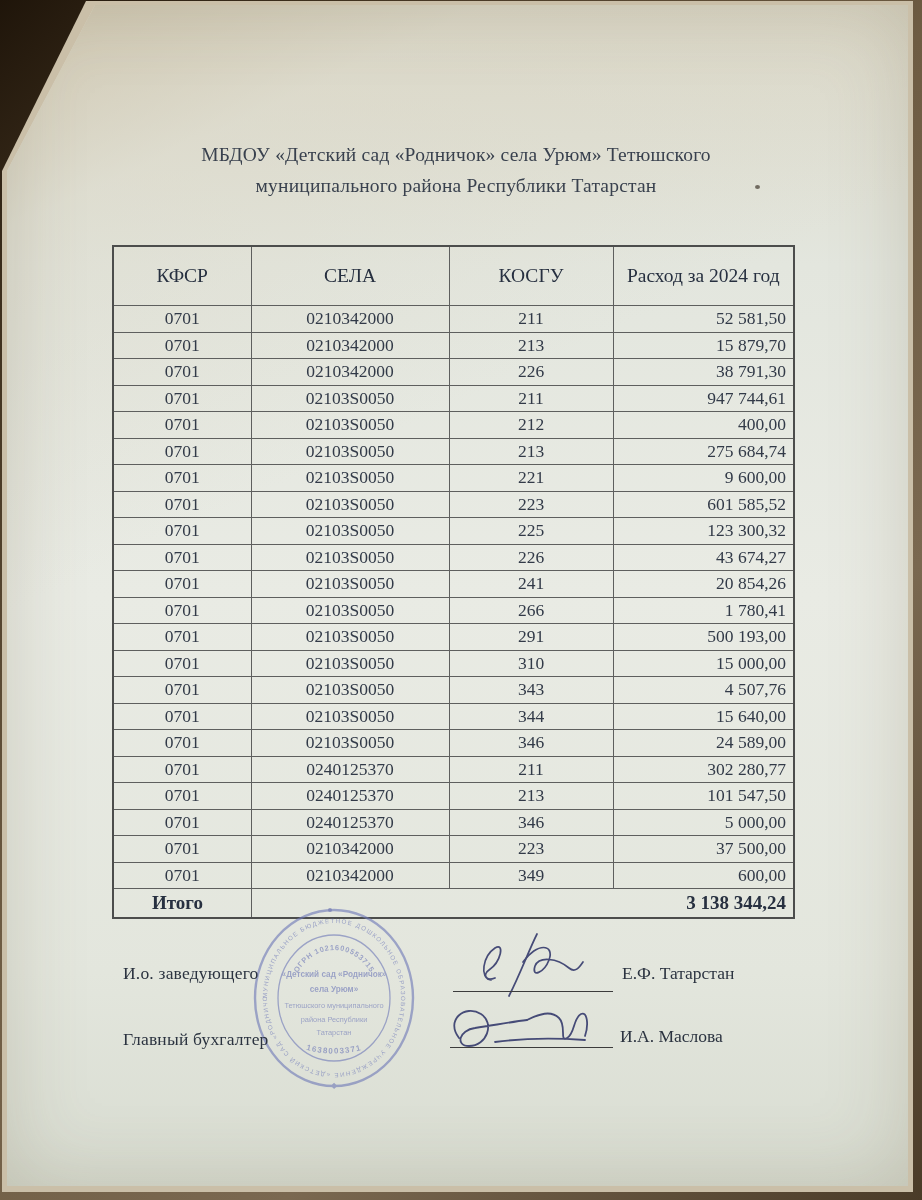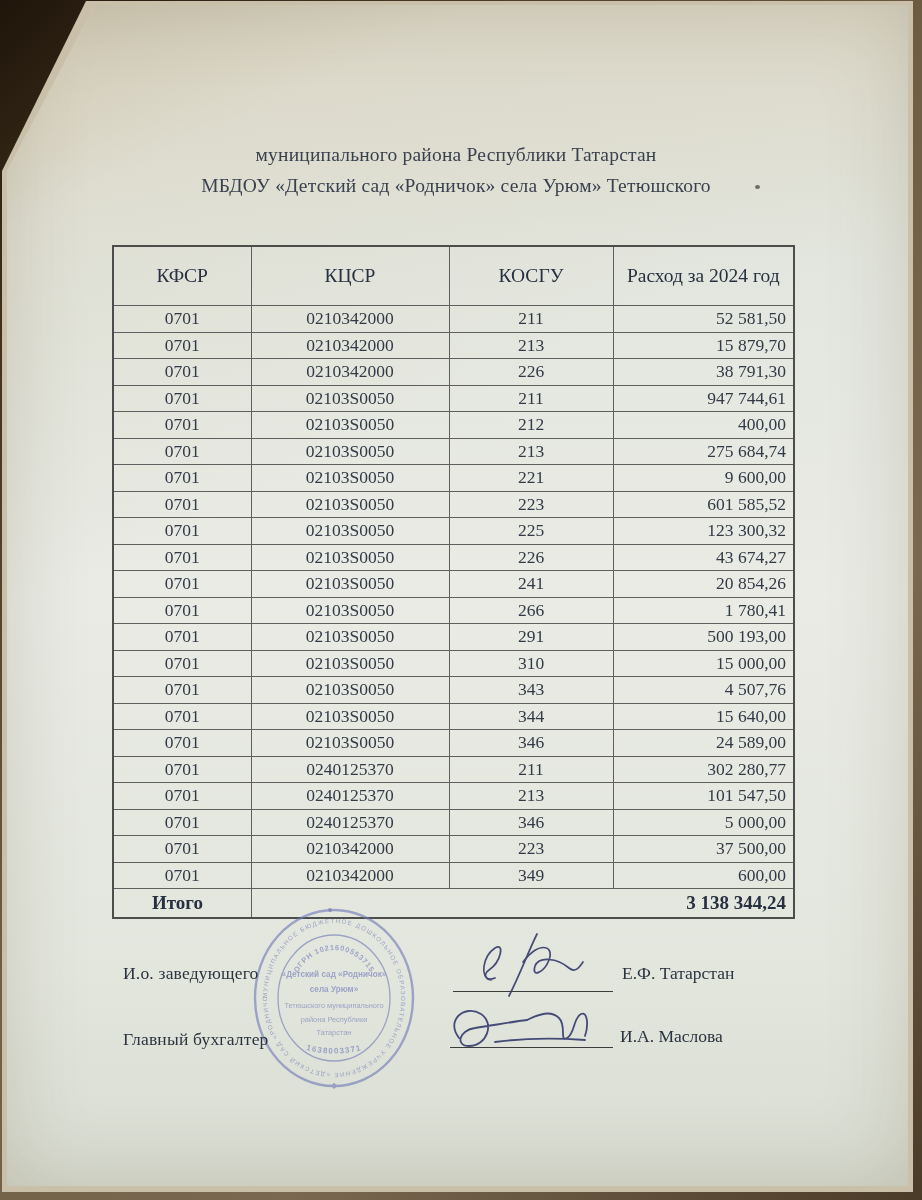--- a/index.html
+++ b/index.html
@@ -52,36 +52,36 @@
   .speck2{position:absolute;left:328px;top:908px;width:4px;height:4px;border-radius:50%;background:#7d83b6;opacity:.8;}
 </style>
 </head>
 <body>
 
 <div class="photo">
   <div class="paper-edge"></div>
   <div class="paper"></div>
 
   <div class="title">
+    <div>МБДОУ «Детский сад «Родничок» села Урюм» Тетюшского</div>
     <div>муниципального района Республики Татарстан</div>
-    <div>МБДОУ «Детский сад «Родничок» села Урюм» Тетюшского</div>
   </div>
   <div class="speck1"></div>
 
   <table class="expense">
     <colgroup>
         <col class="c1">
         <col class="c2">
         <col class="c3">
         <col class="c4">
       </colgroup>
     <thead>
       <tr>
         <th>КФСР</th>
-        <th>КЦСР</th>
+        <th>СЕЛА</th>
         <th>КОСГУ</th>
         <th>Расход за 2024 год</th>
       </tr>
     </thead>
     <tbody>
 
     <tr>
         <td>0701</td>
         <td>0210342000</td>
         <td>211</td>

